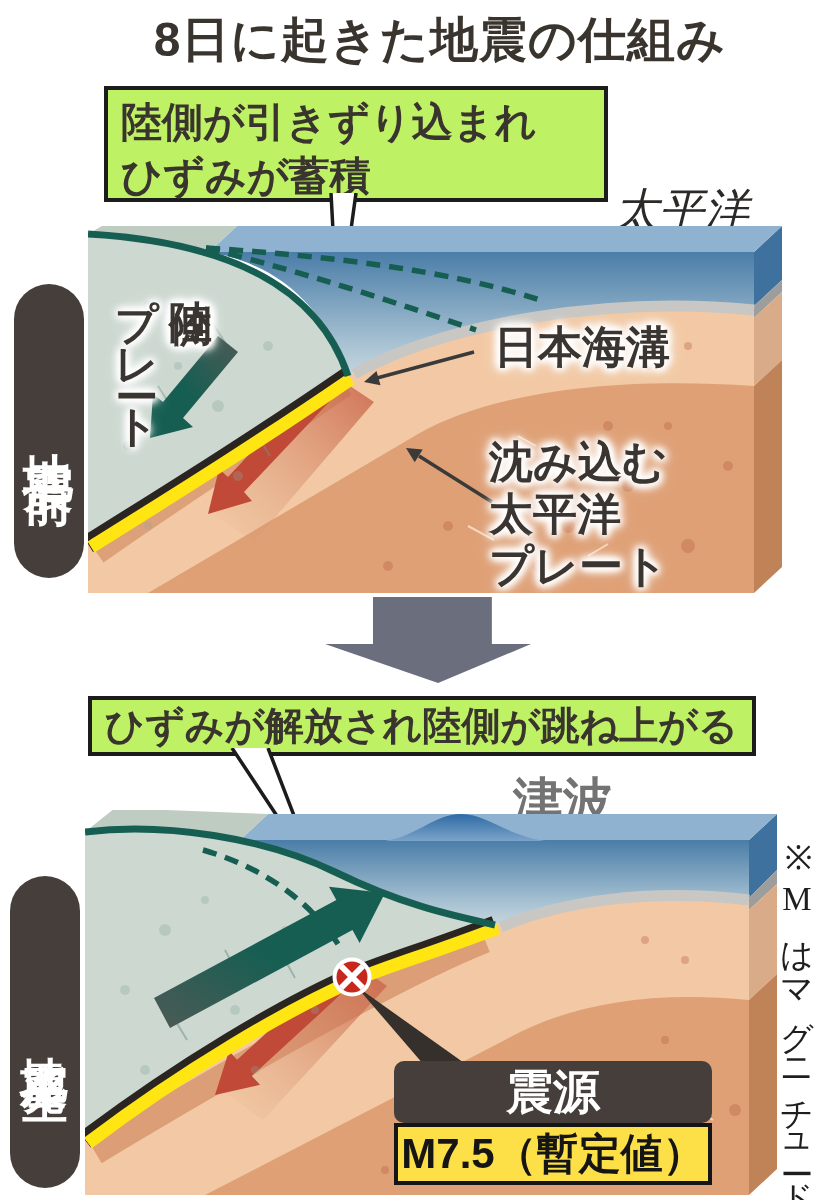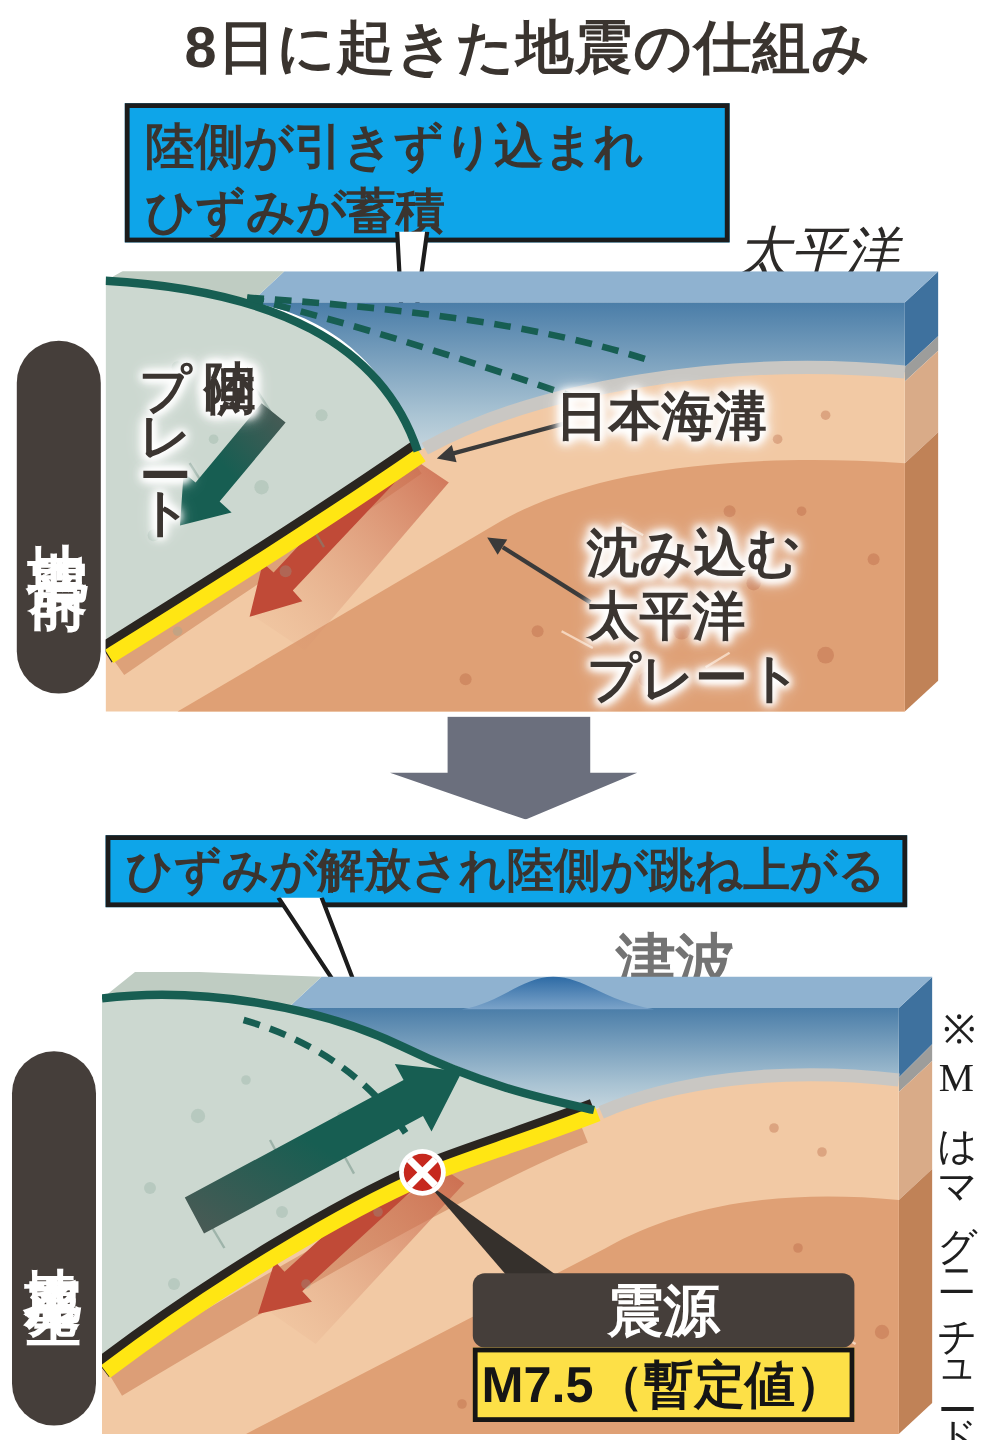--- a/index.html
+++ b/index.html
@@ -1,39 +1,39 @@
 <!DOCTYPE html>
 <html style="--ink: #3a342f; --outline: #1c1c1c; --dark-box: #453e3a; --teal: #175e52; --yellow: #ffe613; --red: #c04a37; --epicenter: #c6281e; --ocean: #4a7da8; --ocean-light: #a9c3d3; --ocean-top: #8fb2d0; --land: #ccd8d0; --land-top: #bfccc2; --salmon-light: #f2c9a4; --salmon-deep: #dfa075; --side-salmon: #c08257; --side-blue: #3e719e; --sediment: #c9c7c3; --gray-arrow: #6b6f7d; --tsunami: #2e6ba5;"><head>
 <meta charset="utf-8">
 <style>
   html,body{margin:0;padding:0;background:#fff;}
   .canvas{position:relative;width:833px;height:1200px;background:#fff;overflow:hidden;
           font-family:"Liberation Sans",sans-serif;color:var(--ink,#3a342f);}
   .title{position:absolute;left:40px;top:8px;width:800px;text-align:center;
          font-size:48px;font-weight:900;letter-spacing:1px;color:var(--ink,#3a342f);}
-  .callout{position:absolute;background:#0ea5e9;border:4px solid var(--outline,#1c1c1c);
+  .callout{position:absolute;background:#bef264;border:4px solid var(--outline,#1c1c1c);
            box-sizing:border-box;color:var(--ink,#3a342f);font-weight:600;}
   .callout1{left:104px;top:86px;width:504px;height:116px;font-size:41px;line-height:1.32;
             padding:5px 0 0 13px;white-space:pre-line;}
   .callout2{left:88px;top:696px;width:668px;height:60px;font-size:39px;line-height:51px;
             padding-left:13px;}
   .pointer{position:absolute;}
   .ocean-label{position:absolute;left:614px;top:180px;font-family:"Liberation Serif",serif;
                font-style:italic;font-size:45px;color:#2c2a28;}
   .stage-pill{position:absolute;background:var(--dark-box,#453e3a);border-radius:36px;color:#fff;
               writing-mode:vertical-rl;text-orientation:upright;font-weight:700;
               display:flex;align-items:center;justify-content:center;}
   .pill-before{left:14px;top:284px;width:70px;height:294px;font-size:50px;letter-spacing:12px;}
   .pill-after{left:10px;top:876px;width:70px;height:312px;font-size:47px;letter-spacing:7px;}
   .glow{text-shadow:0 0 6px #fff,0 0 12px #fff,0 0 18px #fff,2px 2px 8px #fff,-2px -2px 8px #fff,
         2px -2px 8px #fff,-2px 2px 8px #fff;}
   .diagram-label{position:absolute;font-weight:600;color:#3b3531;}
   .land-plate-label{left:110px;top:266px;height:310px;writing-mode:vertical-rl;
                     font-size:43px;line-height:1.25;letter-spacing:5px;white-space:pre-line;}
-  .trench-label{left:463px;top:318px;font-size:44px;}
+  .trench-label{left:494px;top:318px;font-size:44px;}
   .subducting-label{left:489px;top:436px;font-size:44px;line-height:1.18;white-space:pre-line;}
   .tsunami-label{position:absolute;left:513px;top:768px;font-size:50px;font-weight:700;color:#737373;text-align:center;}
   .down-arrow{position:absolute;left:325px;top:597px;width:206px;height:86px;
               background:var(--gray-arrow,#6b6f7d);
               clip-path:polygon(23.3% 0,81% 0,81% 54.7%,100% 54.7%,54.9% 100%,0 54.7%,23.3% 54.7%);}
   .hypocenter-box{position:absolute;left:394px;top:1061px;width:318px;height:62px;
                   background:var(--dark-box,#453e3a);color:#fff;font-size:47px;font-weight:700;
                   display:flex;align-items:center;justify-content:center;box-sizing:border-box;border-radius:10px;}
   .magnitude-box{position:absolute;left:394px;top:1123px;width:318px;height:62px;background:#fde047;
                  border:4px solid #151515;color:#151515;font-size:42px;font-weight:700;

